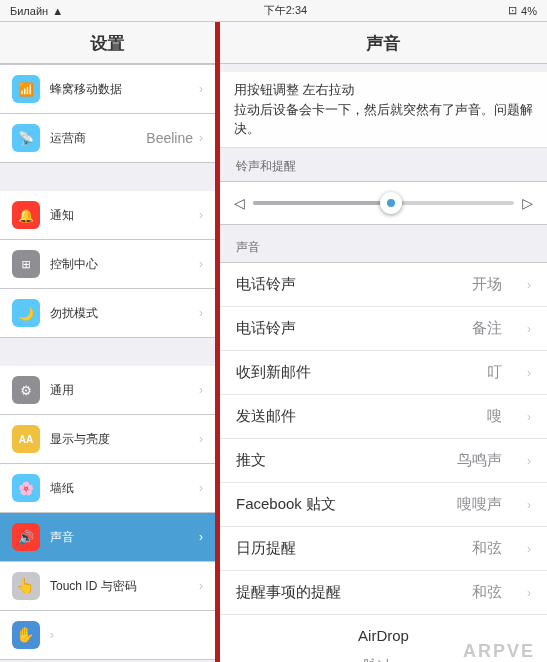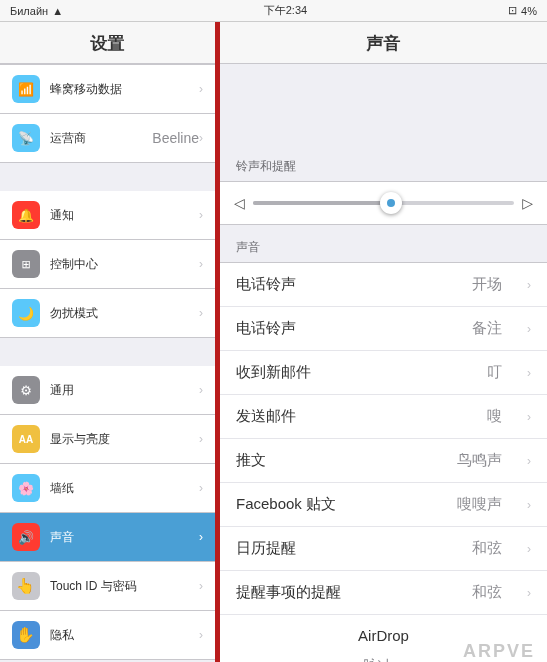--- a/index.html
+++ b/index.html
@@ -90,20 +90,21 @@
     }
 
     .item-label {
       font-size: 12px;
       color: #333;
       flex: 1;
     }
     .item-value {
       font-size: 14px;
       color: #8e8e93;
+      margin-right: 6px;
     }
     .item-chevron {
       color: #c7c7cc;
       font-size: 12px;
     }
 
     .sidebar-gap {
       height: 28px;
       background: #efeff4;
     }
@@ -339,32 +340,37 @@
       </div>
 
       <div class="sidebar-item">
         <div class="item-icon" style="background:#c7c7cc;">👆</div>
         <span class="item-label">Touch ID 与密码</span>
         <span class="item-chevron">›</span>
       </div>
 
       <div class="sidebar-item">
         <div class="item-icon" style="background:#4a90d9;">✋</div>
-        <span class="item-label">隐私</span>
         <span class="item-chevron">›</span>
       </div>
 
       <div class="sidebar-gap"></div>
 
     </div>
   </div>
 
   <div class="right-panel">
     <div class="right-header">声音</div>
 
+    <div class="annotation-overlay">
+      <span>
+        用按钮调整 左右拉动<br>
+        拉动后设备会卡一下，然后就突然有了声音。问题解决。
+      </span>
+    </div>
 
     <div style="margin-top: 80px;"></div>
     <div class="right-section-title">铃声和提醒</div>
 
     <div class="volume-section">
       <div class="volume-row">
         <span class="vol-icon">◁</span>
         <div class="vol-slider-container">
           <div class="vol-slider-track">
             <div class="vol-slider-fill"></div>

